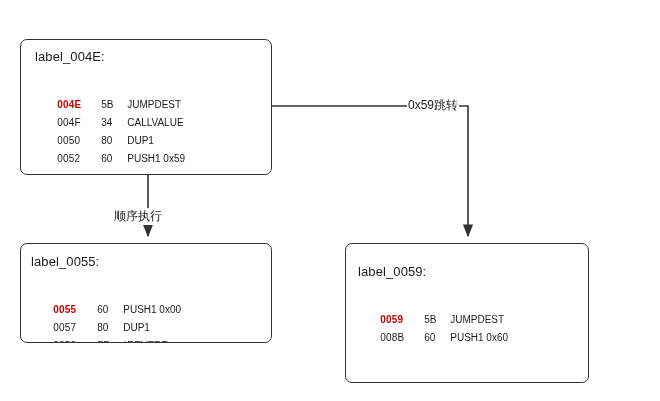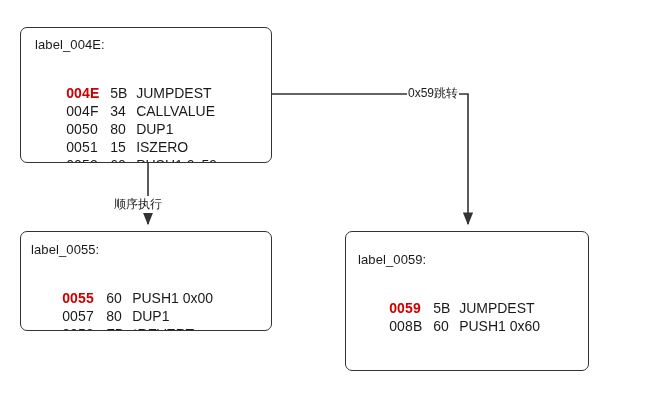--- a/index.html
+++ b/index.html
@@ -10,21 +10,21 @@
     width: 660px;
     height: 401px;
     background: #ffffff;
     font-family: "Liberation Sans", "DejaVu Sans", sans-serif;
     position: relative;
     overflow: hidden;
   }
   #canvas {
     position: absolute;
     left: 0;
-    top: 0;
+    top: 12px;
     width: 660px;
     height: 372px;
   }
   .edge-layer {
     position: absolute;
     left: 0;
     top: 0;
     width: 660px;
     height: 401px;
     pointer-events: none;
@@ -39,21 +39,21 @@
   }
   .block-title {
     position: absolute;
     font-size: 13px;
     color: #1a1a1a;
     white-space: nowrap;
     letter-spacing: 0.1px;
   }
   .instr-list {
     position: absolute;
-    font-size: 14px;
+    font-size: 10px;
     color: #1a1a1a;
     line-height: 18px;
     white-space: nowrap;
   }
   .instr-row {
     display: block;
     height: 18px;
     white-space: pre;
   }
   .addr {
@@ -104,23 +104,20 @@
       <span class="instr-row">
         <span class="addr entry">004E</span><span class="opcode">5B</span><span class="mnemonic">JUMPDEST</span>
       </span>
       <span class="instr-row">
         <span class="addr">004F</span><span class="opcode">34</span><span class="mnemonic">CALLVALUE</span>
       </span>
       <span class="instr-row">
         <span class="addr">0050</span><span class="opcode">80</span><span class="mnemonic">DUP1</span>
       </span>
       <span class="instr-row">
-        <span class="addr">0051</span><span class="opcode">15</span><span class="mnemonic">ISZERO</span>
-      </span>
-      <span class="instr-row">
         <span class="addr">0052</span><span class="opcode">60</span><span class="mnemonic">PUSH1 0x59</span>
       </span>
       <span class="instr-row">
         
       </span>
     </div>
   </div>
 
   <div class="block" style="left:20px; top:231px; width:252px; height:100px;">
     <div class="block-title" style="left:10px; top:10px;">label_0055:</div>

